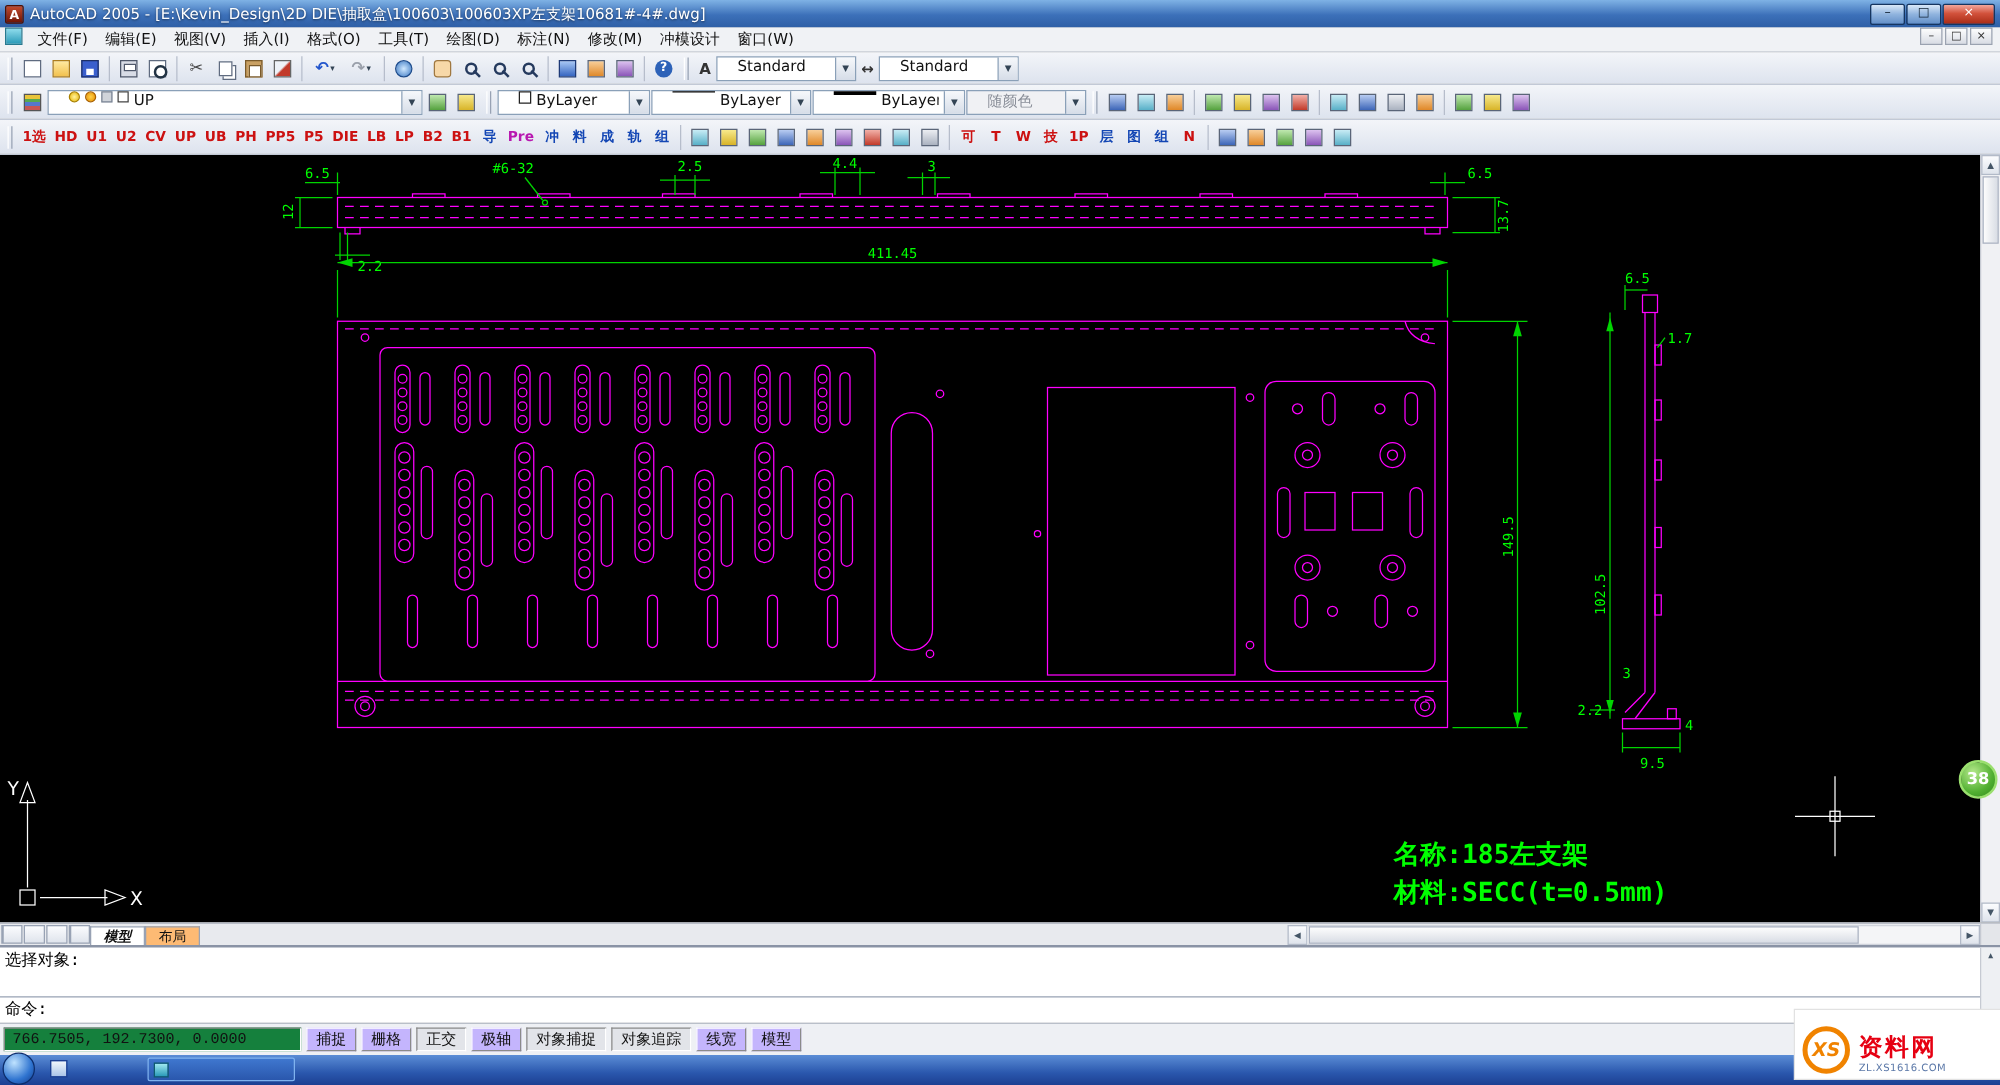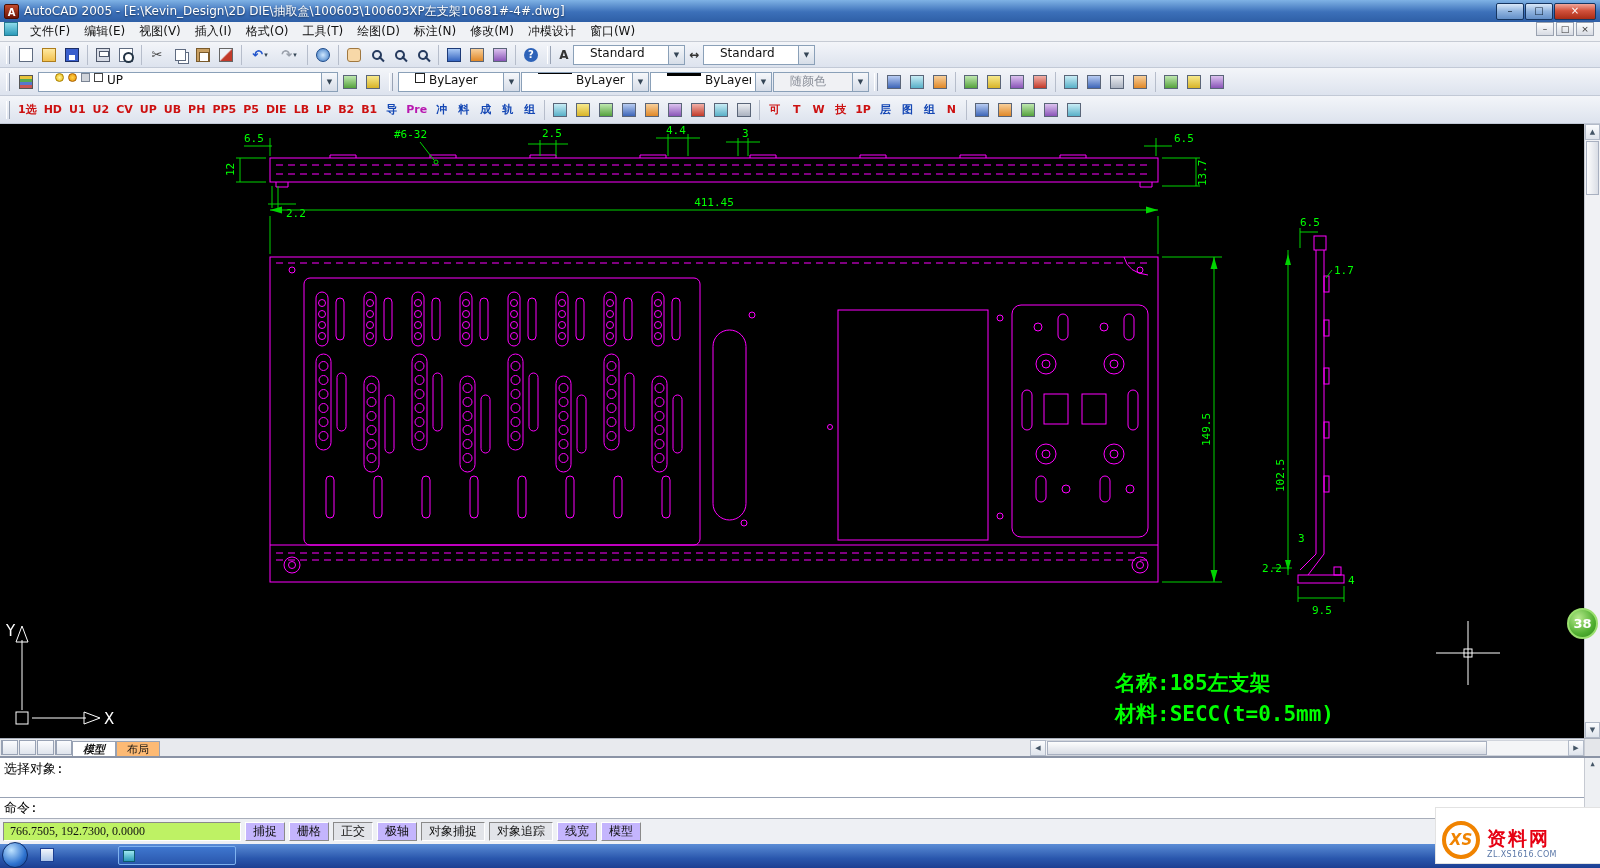--- a/index.html
+++ b/index.html
@@ -117,21 +117,21 @@
   .scrollcorner{position:absolute;right:0;top:0;width:16px;height:18px;background:#e4e6ea;border-left:1px solid #c6cad2}
 
   
   .cmdwin{height:62px;background:#fff;border-top:2px solid #8a93a5;position:relative;font:13px "DejaVu Sans Mono","Liberation Mono",monospace;color:#000}
   .cmd-history{padding:2px 20px 0 4px;line-height:17px}
   .cmd-prompt{position:absolute;left:0;right:16px;bottom:0;height:21px;border-top:1px solid #98a2b4;padding:2px 4px;line-height:16px}
   .cmd-scroll{position:absolute;right:0;top:0;bottom:0;width:16px;background:#eef0f3;border-left:1px solid #c6cad2;display:flex;flex-direction:column;justify-content:space-between;align-items:center;font-size:7px;color:#456;padding:2px 0}
 
   
   .statusbar{height:26px;background:#eef0f4;border-top:1px solid #a8aeba;display:flex;align-items:center;padding:2px 3px;font-size:12px}
-  .coords{width:238px;height:19px;line-height:17px;padding-left:6px;background:#bef264;border:1px solid;border-color:#8a8a8a #fff #fff #8a8a8a;font-family:Liberation Serif, serif;font-size:12px}
+  .coords{width:238px;height:19px;line-height:17px;padding-left:6px;background:#15803d;border:1px solid;border-color:#8a8a8a #fff #fff #8a8a8a;font-family:Liberation Mono, monospace;font-size:12px}
   .toggle{padding:1px 7px;height:19px;display:flex;align-items:center;background:#c4b5fd;border:1px solid;border-color:#fff #8a8a8a #8a8a8a #fff;margin-left:4px;white-space:nowrap}
   .toggle.pressed{border-color:#8a8a8a #fff #fff #8a8a8a;background:#e2e4e9}
   .status-fill{flex:1}
   .resize-grip{width:14px;height:14px;background:repeating-linear-gradient(135deg,transparent 0 3px,#9aa2b0 3px 5px);margin-right:2px}
 
   
   .taskbar{height:24px;background:linear-gradient(#5b8dd6,#2a57ad 60%,#1c3f92);position:relative}
   .orb{position:absolute;left:2px;top:-2px;width:26px;height:26px;border-radius:50%;background:radial-gradient(circle at 35% 30%,#bfe3ff,#2f74d0 60%,#123a8a);border:1px solid #0c2d6b}
   .task{position:absolute;left:118px;top:2px;width:118px;height:19px;border:1px solid #7fb2ef;border-radius:2px;background:linear-gradient(#3f77cf,#2a57ad);display:flex;align-items:center;padding:0 4px;gap:4px}
   .task-ico{width:12px;height:12px;background:linear-gradient(#9fe8f0,#2a9ab8);border:1px solid #0e5b6e}

